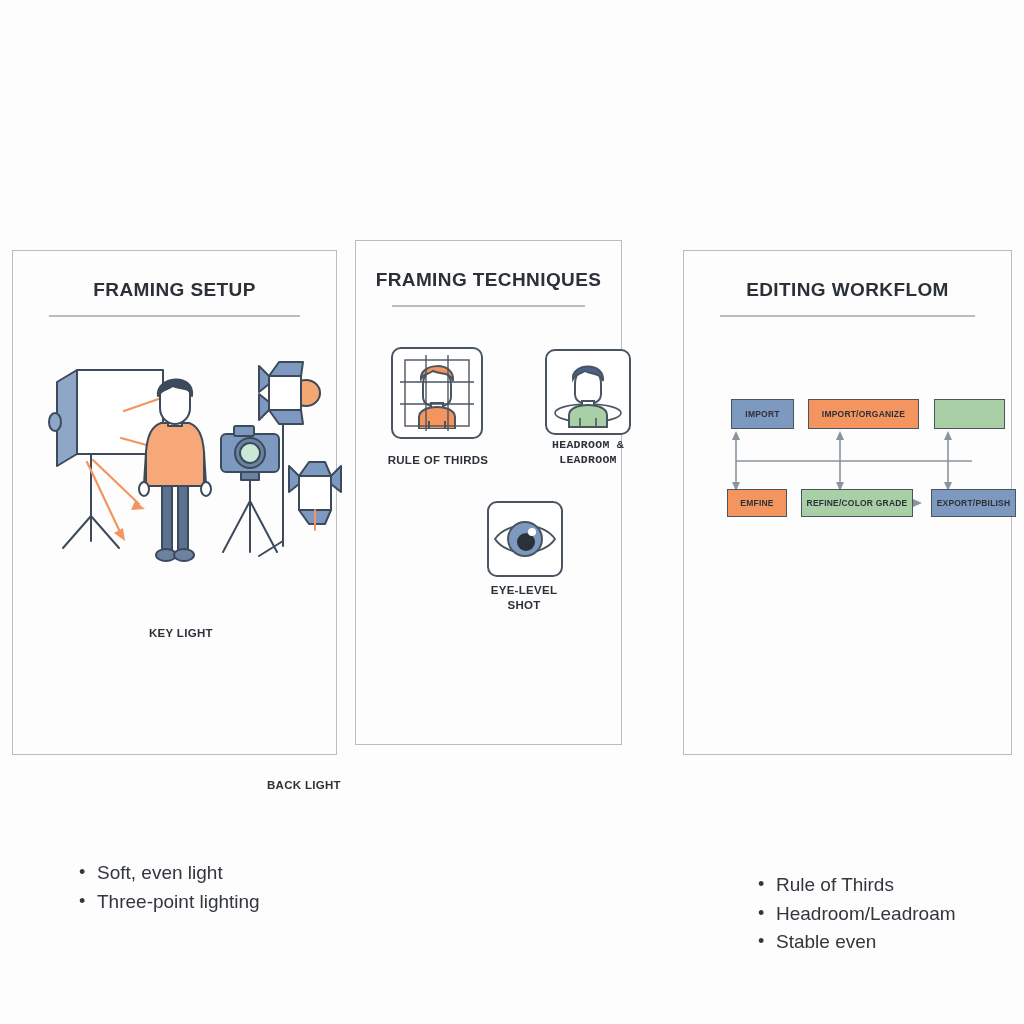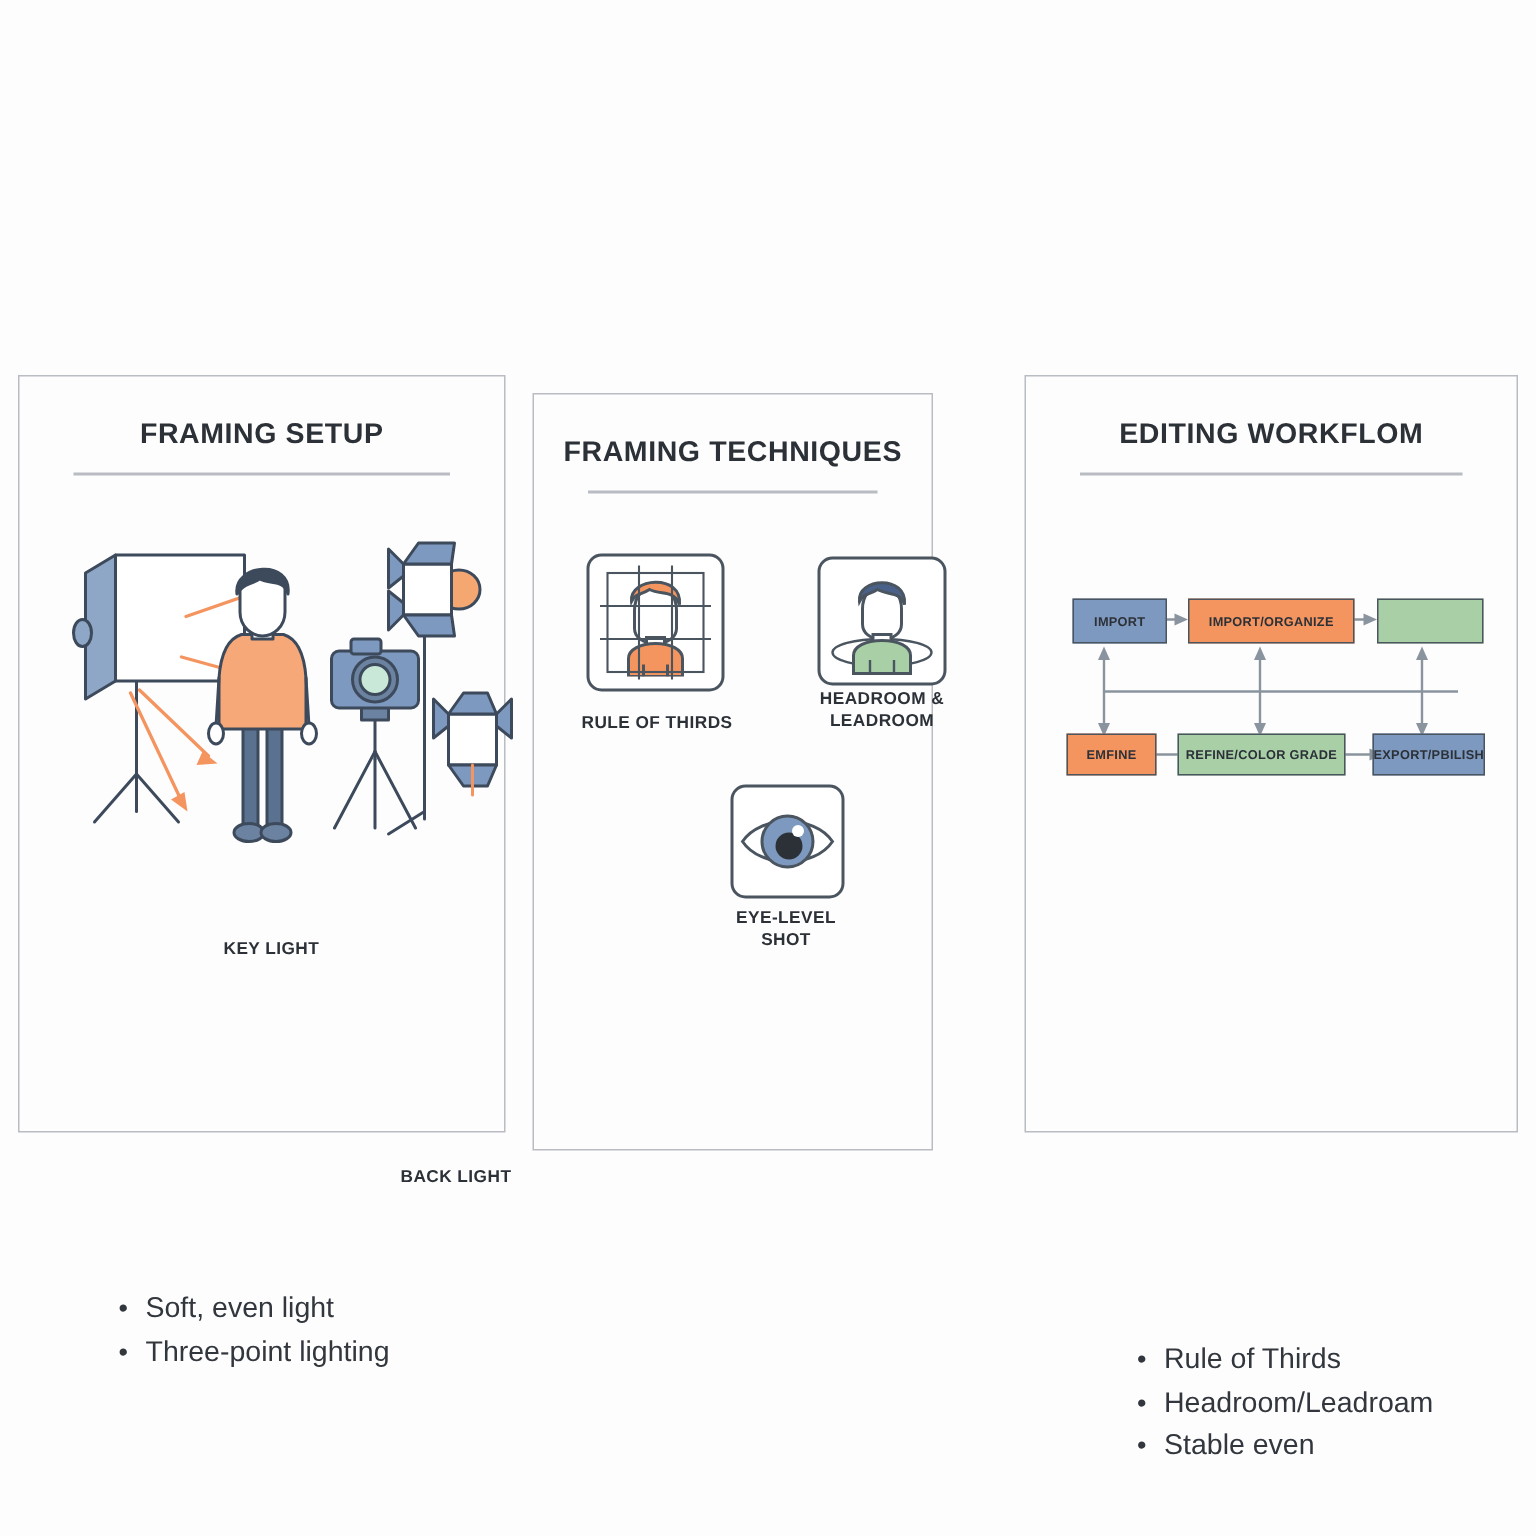--- a/index.html
+++ b/index.html
@@ -15,21 +15,21 @@
     position:absolute;inset:0;
     background:#fdfdfd;
   }
   .panel{
     position:absolute;
     background:#fdfdfd;
     border:1.5px solid #b9bcc2;
     box-sizing:border-box;
   }
   #panel-1{left:12px;top:250px;width:325px;height:505px;}
-  #panel-2{left:355px;top:262px;width:267px;height:505px;}
+  #panel-2{left:355px;top:240px;width:267px;height:505px;}
   #panel-3{left:683px;top:250px;width:329px;height:505px;}
 
   .panel-title{
     position:absolute;
     left:0;right:0;
     top:28px;
     text-align:center;
     font-size:19px;
     font-weight:bold;
     letter-spacing:0.4px;
@@ -93,20 +93,21 @@
     border:1.5px solid #4a5560;
     display:flex;
     align-items:center;
     justify-content:center;
     font-size:8.5px;
     font-weight:bold;
     color:#2c3138;
     letter-spacing:0.2px;
     white-space:nowrap;
     overflow:hidden;
+    margin-left:16px;
   }
   svg{display:block;}
 </style>
 </head>
 <body>
 
 <div class="canvas">
 
   <div class="panel" id="panel-1">
     <div class="panel-title">FRAMING SETUP</div>
@@ -236,21 +237,21 @@
     <svg width="90" height="90" viewBox="0 0 90 90" style="position:absolute;left:187px;top:106px;">
       <rect x="3" y="3" width="84" height="84" rx="9" fill="#ffffff" stroke="#4a5560" stroke-width="2"></rect>
       <ellipse cx="45" cy="66" rx="33" ry="9" fill="none" stroke="#4a5560" stroke-width="1.6"></ellipse>
       <path d="M45,22 C37,22 32,28 32,37 L32,47 C32,53 37,57 45,57 C53,57 58,53 58,47 L58,37 C58,28 53,22 45,22 Z" fill="#ffffff" stroke="#4a5560" stroke-width="2"></path>
       <path d="M30,32 C28,16 62,14 60,34 C57,25 49,28 42,24 C36,28 33,26 30,32 Z" fill="#4a6189" stroke="#4a5560" stroke-width="2"></path>
       <path d="M39,54 L39,61 L51,61 L51,54 Z" fill="#ffffff" stroke="#4a5560" stroke-width="2"></path>
       <path d="M26,80 L26,68 C26,62 34,58 45,58 C56,58 64,62 64,68 L64,80 Z" fill="#a8cfa6" stroke="#4a5560" stroke-width="2"></path>
       <line x1="37" y1="71" x2="37" y2="80" stroke="#4a5560" stroke-width="1.6"></line>
       <line x1="53" y1="71" x2="53" y2="80" stroke="#4a5560" stroke-width="1.6"></line>
     </svg>
-    <div class="icon-cap" style="left:152px;top:196px;width:160px;">
+    <div class="icon-cap" style="left:152px;top:196px;width:160px;font-family:Liberation Mono, monospace;">
       <div>HEADROOM &amp;</div>
       <div>LEADROOM</div>
     </div>
 
     <svg width="80" height="80" viewBox="0 0 80 80" style="position:absolute;left:129px;top:258px;">
       <rect x="3" y="3" width="74" height="74" rx="9" fill="#ffffff" stroke="#4a5560" stroke-width="2"></rect>
       <path d="M10,40 C22,22 58,22 70,40 C58,58 22,58 10,40 Z" fill="#ffffff" stroke="#4a5560" stroke-width="2"></path>
       <circle cx="40" cy="40" r="17" fill="#7e99bf" stroke="#4a5560" stroke-width="2"></circle>
       <circle cx="41" cy="43" r="9" fill="#2c3138"></circle>
       <circle cx="47" cy="33" r="4" fill="#ffffff"></circle>
@@ -297,17 +298,17 @@
           <polygon points="218,112 209,108 209,116" fill="#8a949e" stroke="none"></polygon>
       </g>
     </svg>
 
     <div class="flow-box" style="left:31px;top:148px;width:63px;height:30px;background:#7e99bf;">IMPORT</div>
     <div class="flow-box" style="left:108px;top:148px;width:111px;height:30px;background:#f4945f;">IMPORT/ORGANIZE</div>
     <div class="flow-box" style="left:234px;top:148px;width:71px;height:30px;background:#a8cfa6;"></div>
 
     <div class="flow-box" style="left:27px;top:238px;width:60px;height:28px;background:#f4945f;">EMFINE</div>
     <div class="flow-box" style="left:101px;top:238px;width:112px;height:28px;background:#a8cfa6;">REFINE/COLOR GRADE</div>
-    <div class="flow-box" style="left:231px;top:238px;width:75px;height:28px;background:#7e99bf;">EXPORT/PBILISH</div>
+    <div class="flow-box" style="left:231px;top:238px;width:85px;height:28px;background:#7e99bf;">EXPORT/PBILISH</div>
 
   </div>
 
 </div>
 
 </body></html>

